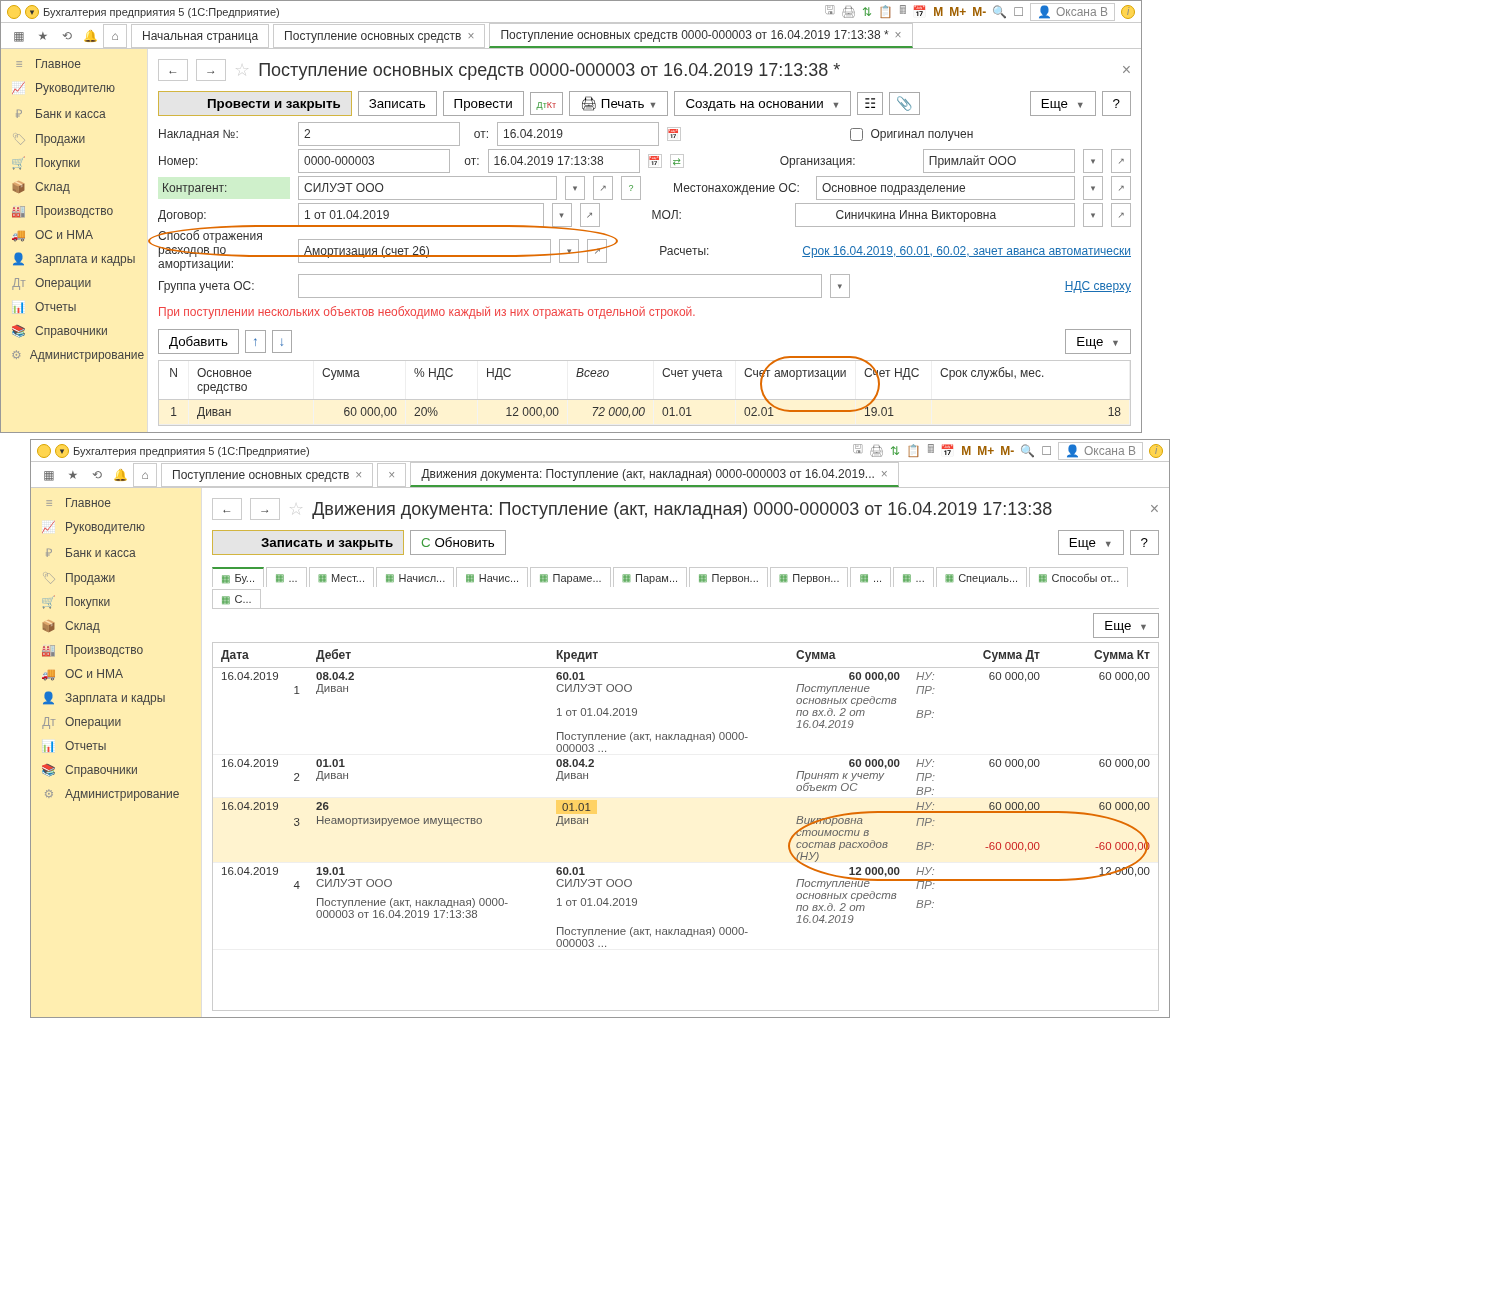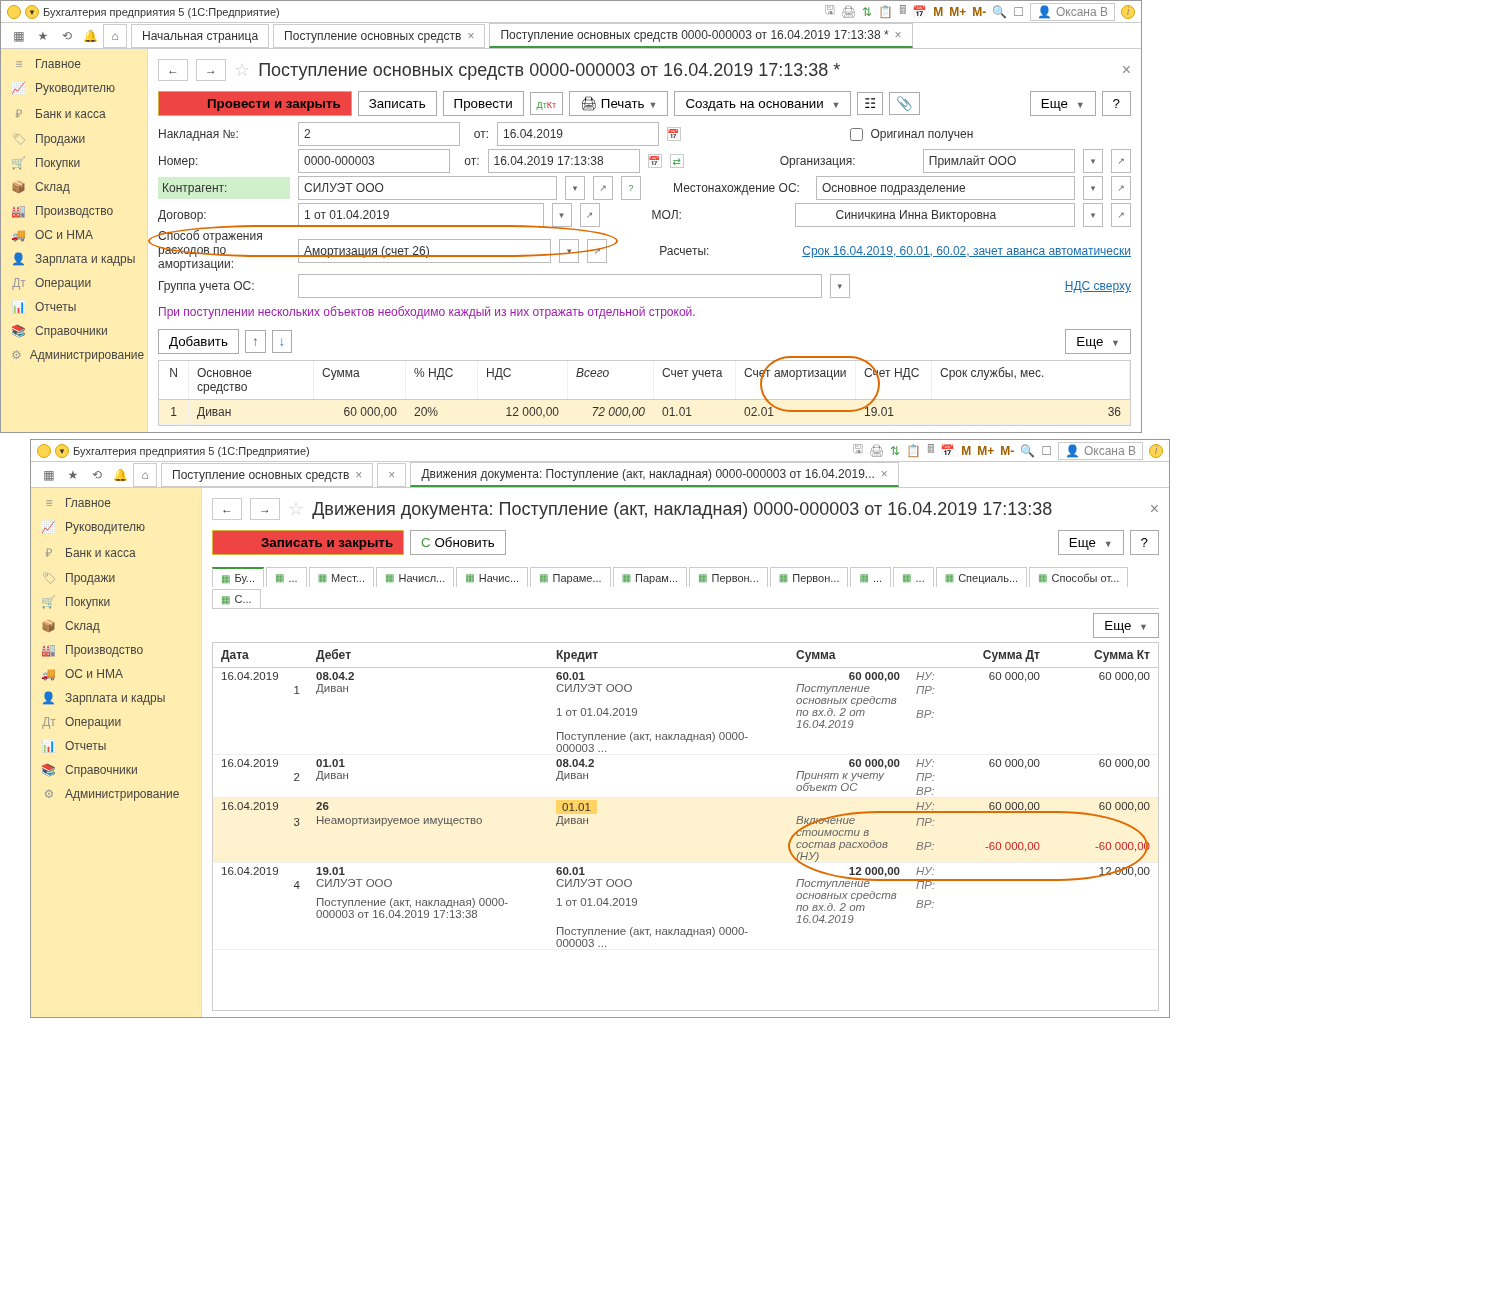--- a/index.html
+++ b/index.html
@@ -23,29 +23,29 @@
   .sidebar .item { display:flex; align-items:center; gap:8px; padding:5px 10px; color:#444; cursor:pointer; }
   .sidebar .item .sicon { width:16px; text-align:center; color:#999; }
   .content { flex:1; padding:6px 10px; position:relative; }
   .doc-header { display:flex; align-items:center; gap:8px; padding:4px 0; }
   .doc-header .arrow-btn { border:1px solid #ccc; padding:3px 8px; background:#fff; cursor:pointer; }
   .doc-header .star { color:#ccc; font-size:18px; }
   .doc-header h1 { font-size:18px; font-weight:normal; margin:0; }
   .doc-header .close-x { margin-left:auto; font-size:16px; color:#888; cursor:pointer; }
   .cmd-bar { display:flex; align-items:center; gap:6px; padding:6px 0; }
   .btn { border:1px solid #aaa; padding:4px 10px; background:#fff; cursor:pointer; }
-  .btn.primary { background:#ef4444; border:1px solid #d2b540; font-weight:bold;padding-left:48px; }
+  .btn.primary { background:#e5e5e5; border:1px solid #d2b540; font-weight:bold;padding-left:48px; }
   .btn.small { padding:3px 6px; }
   .btn .drop { margin-left:4px; color:#666; font-size:9px; }
   .cmd-bar .right { margin-left:auto; display:flex; gap:6px; }
   .input { border:1px solid #bbb; padding:3px 5px; background:#fff; height:24px; display:flex; align-items:center; flex:1; }
   .select-btn { border:1px solid #bbb; width:20px; height:24px; display:flex; align-items:center; justify-content:center; background:#fff; color:#666; font-size:9px; cursor:pointer; }
   .row-flex { display:flex; align-items:center; gap:8px; }
   .link { color:#1a6fb3; text-decoration:underline; cursor:pointer; }
-  .note { color:#a21caf; padding:4px 0; }
+  .note { color:#ef4444; padding:4px 0; }
   .table-cmd { display:flex; align-items:center; gap:6px; padding:6px 0; }
   .grid { border:1px solid #ccc; }
   .grid-head { display:flex; background:#fff; border-bottom:1px solid #ccc; }
   .grid-head > div { padding:5px 8px; border-right:1px solid #eee; }
   .grid-row { display:flex; border-bottom:1px solid #eee; }
   .grid-row > div { padding:5px 8px; border-right:1px solid #f3f3f3; }
   .grid-row.hl { background:#fff3cf; }
   .c-w30 { width:30px; text-align:center; } .c-w125{width:125px;} .c-w92{width:92px; text-align:right;} .c-w72{width:72px;} .c-w90{width:90px; text-align:right;} .c-w86{width:86px; text-align:right;font-style:italic;} .c-w82{width:82px;} .c-w120{width:120px;} .c-w76{width:76px;}
   .highlight-oval{position:absolute;border:2px solid #e06a00;border-radius:60%/120%;pointer-events:none;}
   .win2-offset { margin-left:30px; margin-top:6px; }
@@ -305,21 +305,21 @@
         <div class="grid-row hl">
           <div class="c-w30">1</div>
           <div class="c-w125">Диван</div>
           <div class="c-w92">60 000,00</div>
           <div class="c-w72">20%</div>
           <div class="c-w90">12 000,00</div>
           <div class="c-w86">72 000,00</div>
           <div class="c-w82">01.01</div>
           <div class="c-w120">02.01</div>
           <div class="c-w76">19.01</div>
-          <div style="flex:1; text-align:right;">36</div>
+          <div style="flex:1; text-align:right;">18</div>
         </div>
         <div class="highlight-oval" style="left:601px; top:-5px; width:120px; height:56px;"></div>
       </div>
 
     </div>
   </div>
 </div>
 
 <div class="window win2-offset" style="width:1140px;">
   <div class="title-bar">
@@ -573,21 +573,21 @@
     <div><b>26</b></div>
     <div><span class="hl-credit">01.01</span></div>
     <div style="text-align:right;"><b></b></div>
     <div class="lab-it">НУ:</div>
     <div style="text-align:right;">60 000,00</div>
     <div style="text-align:right;">60 000,00</div>
 
     <div style="text-align:right;">3</div>
     <div class="sub">Неамортизируемое имущество</div>
     <div class="sub">Диван</div>
-    <div class="sub desc" style="grid-row:span 2;">Включение стоимости в состав расходов (НУ)</div>
+    <div class="sub desc" style="grid-row:span 2;">Викторовна стоимости в состав расходов (НУ)</div>
     <div class="lab-it">ПР:</div>
     <div></div>
               <div></div>
 
     <div></div>
     <div class="sub"></div>
     <div class="sub"></div>
     <div class="lab-it">ВР:</div>
     <div style="text-align:right;" class="neg">-60 000,00</div>
     <div style="text-align:right;" class="neg">-60 000,00</div>

